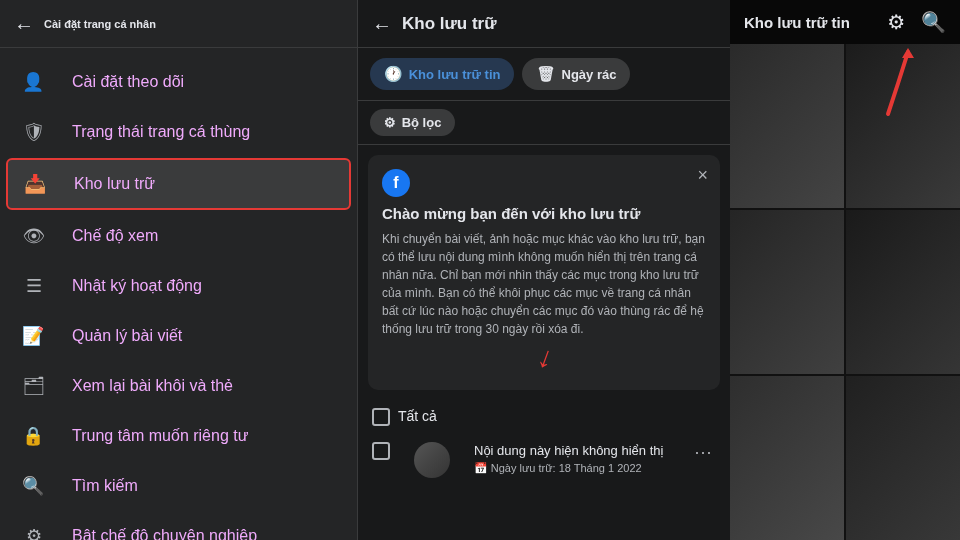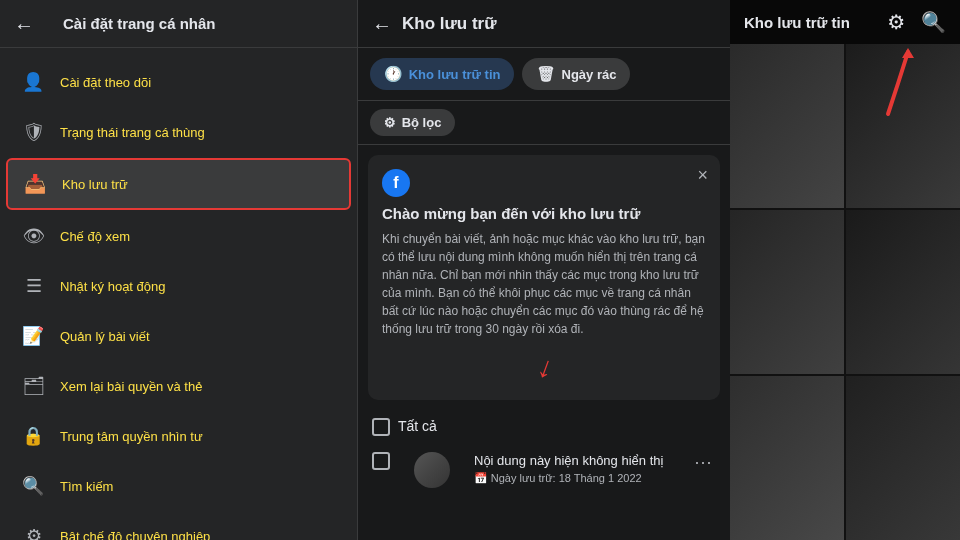--- a/index.html
+++ b/index.html
@@ -23,24 +23,23 @@
       flex-shrink: 0;
     }
     .left-header {
       display: flex;
       align-items: center;
       padding: 12px 14px;
       border-bottom: 1px solid #3a3b3c;
       gap: 10px;
     }
     .left-header-title {
-      font-size: 15px;
+      font-size: 11px;
       font-weight: 700;
       color: #e4e6eb;
-      margin-left: 19px;
     }
     .back-arrow {
       font-size: 20px;
       color: #e4e6eb;
       cursor: pointer;
     }
     .menu-list {
       list-style: none;
       padding: 8px 0;
       flex: 1;
@@ -64,22 +63,23 @@
       width: 28px;
       height: 28px;
       display: flex;
       align-items: center;
       justify-content: center;
       font-size: 18px;
       color: #b0b3b8;
       flex-shrink: 0;
     }
     .menu-item-label {
-      font-size: 13px;
-      color: #fde047;
+      font-size: 16px;
+      color: #f0abfc;
+      margin-left: 12px;
     }
 
     
     .middle-panel {
       width: 373px;
       background: #18191a;
       display: flex;
       flex-direction: column;
       height: 540px;
       flex-shrink: 0;
@@ -175,21 +175,21 @@
     .welcome-card-title {
       font-size: 15px;
       font-weight: 700;
       color: #e4e6eb;
       margin-bottom: 8px;
     }
     .welcome-card-body {
       font-size: 12px;
       color: #b0b3b8;
       line-height: 1.5;
-      margin-bottom: 20px;
+      margin-bottom: 10px;
     }
 
     .select-all-row {
       display: flex;
       gap: 8px;
       padding: 8px 14px;
     }
     .checkbox {
       width: 18px;
       height: 18px;
@@ -341,25 +341,25 @@
       <li class="menu-item">
     <span class="menu-item-icon">☰</span>
     <span class="menu-item-label">Nhật ký hoạt động</span>
   </li>
       <li class="menu-item">
     <span class="menu-item-icon">📝</span>
     <span class="menu-item-label">Quản lý bài viết</span>
   </li>
       <li class="menu-item">
     <span class="menu-item-icon">🗂</span>
-    <span class="menu-item-label">Xem lại bài quyền và thẻ</span>
+    <span class="menu-item-label">Xem lại bài khôi và thẻ</span>
   </li>
       <li class="menu-item">
     <span class="menu-item-icon">🔒</span>
-    <span class="menu-item-label">Trung tâm quyền nhìn tư</span>
+    <span class="menu-item-label">Trung tâm muốn riêng tư</span>
   </li>
       <li class="menu-item">
     <span class="menu-item-icon">🔍</span>
     <span class="menu-item-label">Tìm kiếm</span>
   </li>
       <li class="menu-item">
     <span class="menu-item-icon">⚙</span>
     <span class="menu-item-label">Bật chế độ chuyên nghiệp</span>
   </li>
     </ul>

